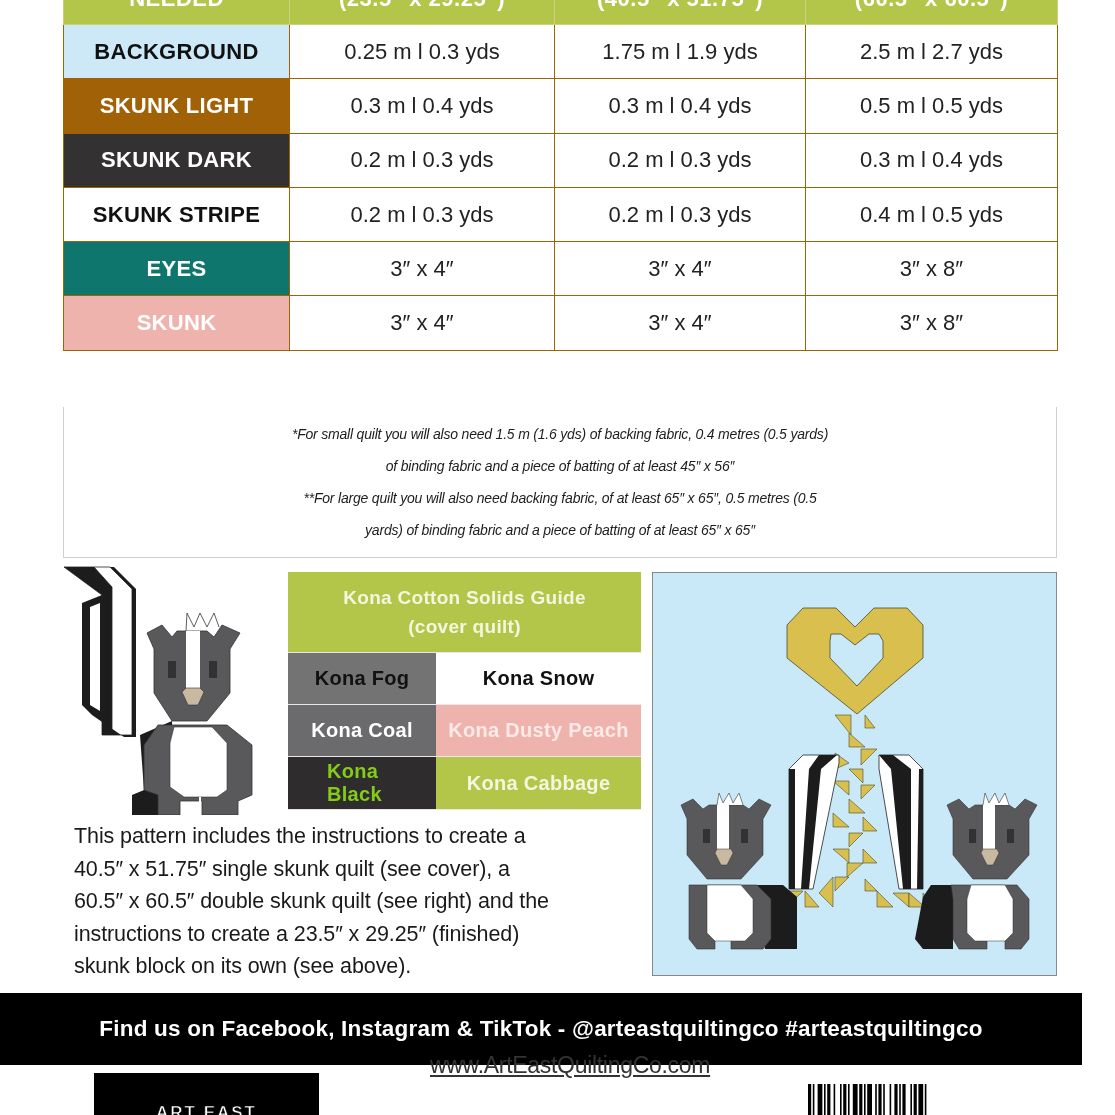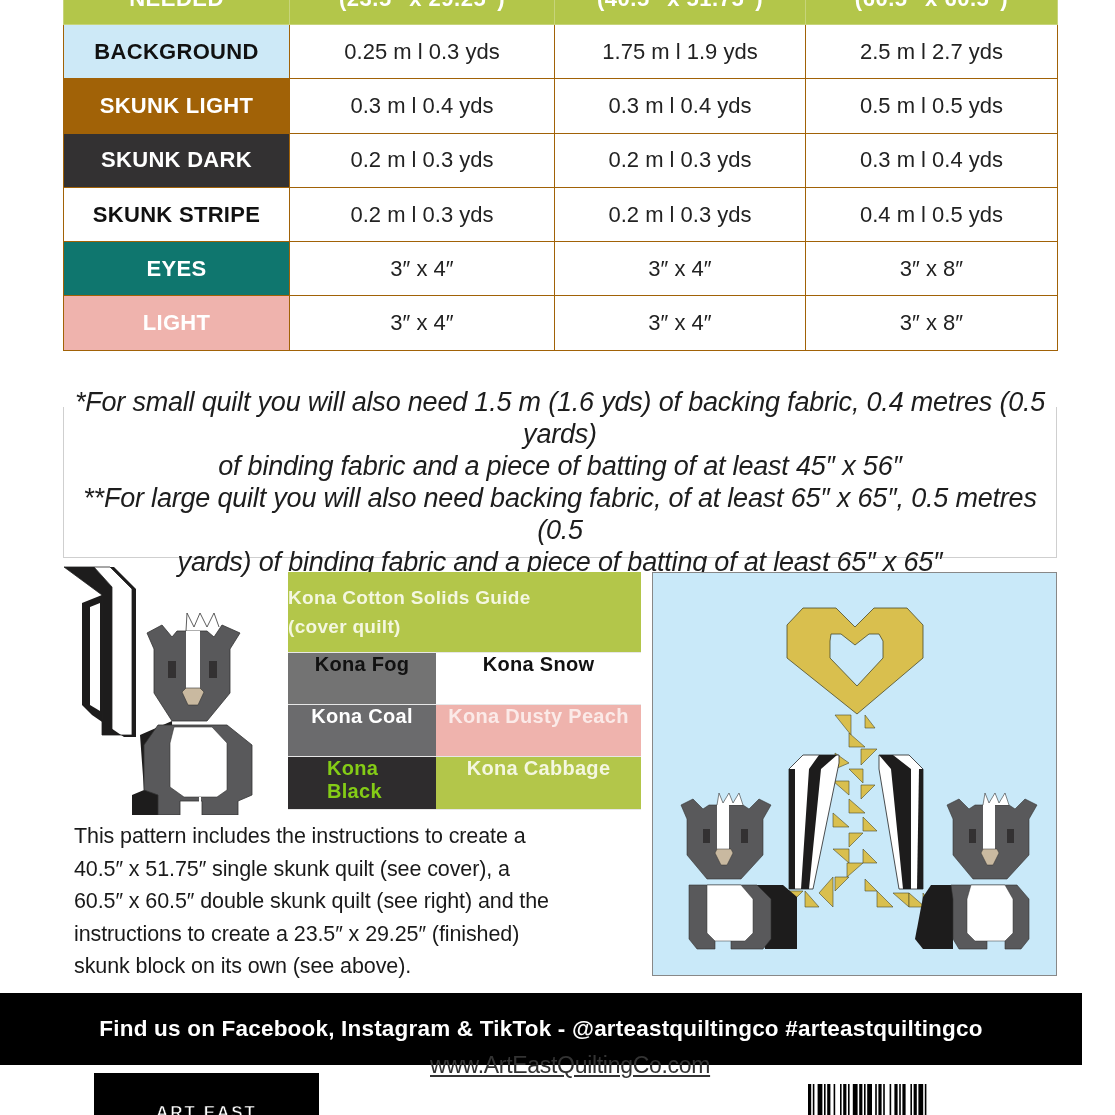--- a/index.html
+++ b/index.html
@@ -24,35 +24,35 @@
   }
   .col-label { width: 226px; }
   .col-a { width: 265px; }
   .col-b { width: 251px; }
   .col-c { width: 252px; }
 
   .note {
     position: absolute; left: 63px; top: 407px; width: 994px; height: 151px;
     border: 1px solid #cfcfcf; border-top: none;
     display: flex; flex-direction: column; justify-content: center; align-items: center;
-    font-style: italic; font-size: 27px; line-height: 32px; color: #1d1d1d; text-align: center;
+    font-style: italic; font-size: 14px; line-height: 32px; color: #1d1d1d; text-align: center;
     letter-spacing: -0.2px;
   }
 
   
   .skunk-block { position: absolute; left: 62px; top: 565px; width: 222px; height: 250px; }
 
   
   .kona {
     position: absolute; left: 288px; top: 572px; width: 353px; height: 238px;
     display: grid; grid-template-columns: 148px 205px;
     grid-template-rows: 81px 52px 52px 53px;
   }
   .kona > div {
-    display: flex; align-items: flex-start; justify-content: center;
+    display: flex; align-items: center; justify-content: center;
     font-weight: bold; font-size: 20px; letter-spacing: 0.3px;
     border-bottom: 1px solid #e7e7e7;
   }
   .kona .kona-head {
     grid-column: 1 / span 2; background: #b3c64a; color: #f4f7e0;
     flex-direction: column; font-size: 19px; line-height: 29px;
   }
 
   
   .quilt {
@@ -128,21 +128,21 @@
         <td>0.2 m l 0.3 yds</td>
         <td>0.4 m l 0.5 yds</td>
       </tr>
       <tr>
         <td class="label" style="background: #0f766e; color: rgb(255, 255, 255);">EYES</td>
         <td>3″ x 4″</td>
         <td>3″ x 4″</td>
         <td>3″ x 8″</td>
       </tr>
       <tr>
-        <td class="label" style="background: rgb(239, 179, 173); color: rgb(255, 255, 255);">LIGHT</td>
+        <td class="label" style="background: rgb(239, 179, 173); color: rgb(255, 255, 255);">SKUNK</td>
         <td>3″ x 4″</td>
         <td>3″ x 4″</td>
         <td>3″ x 8″</td>
       </tr>
     </tbody>
 </table>
 
 <div class="note">
   <div>*For small quilt you will also need 1.5 m (1.6 yds) of backing fabric, 0.4 metres (0.5 yards)</div>
   <div>of binding fabric and a piece of batting of at least 45″ x 56″</div>

